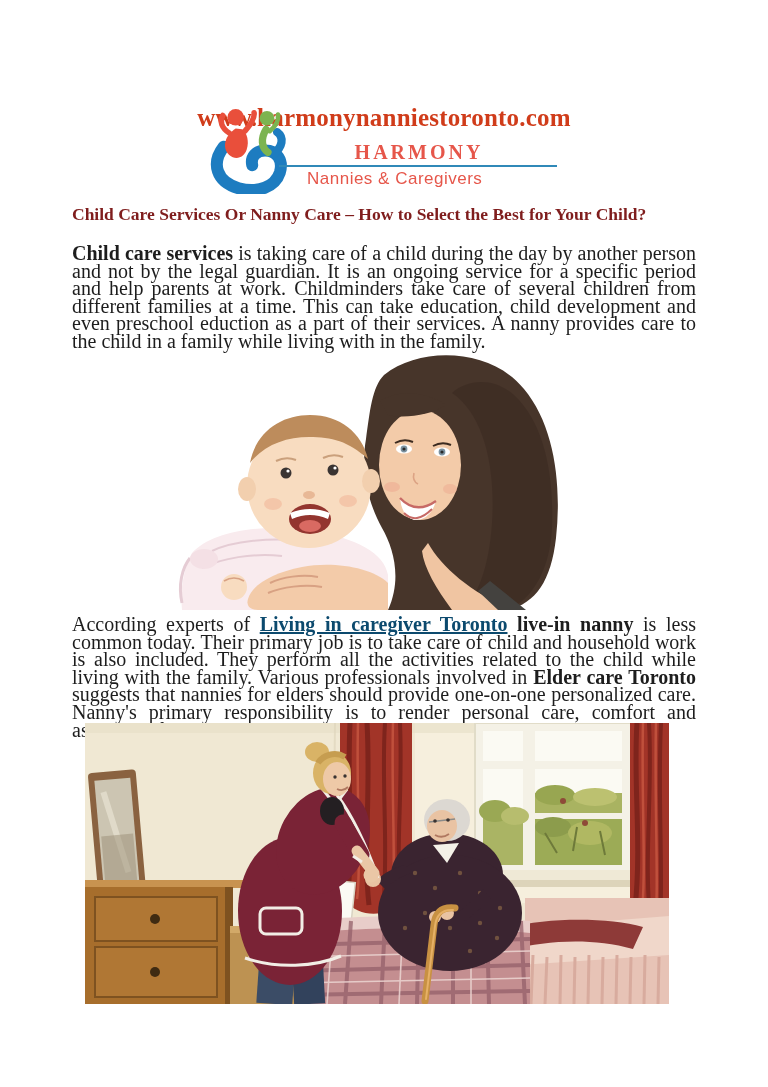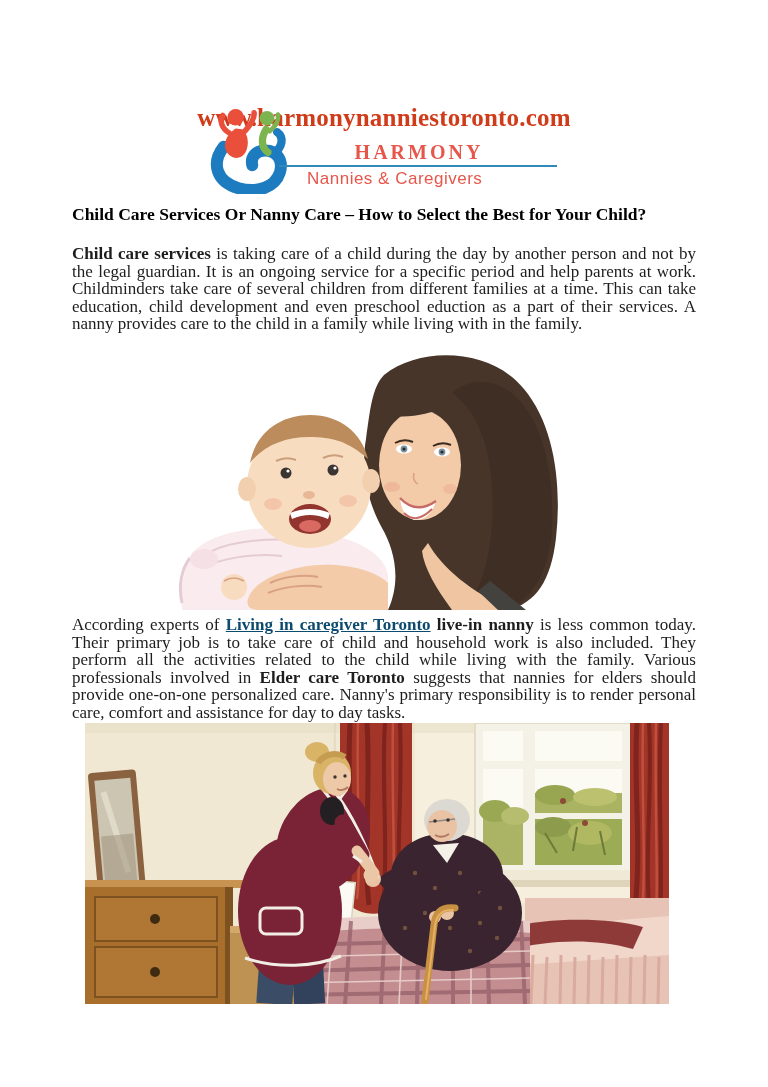--- a/index.html
+++ b/index.html
@@ -13,24 +13,24 @@
   .logo-inner{display:flex;align-items:flex-start;transform:translateX(-14px);}
   .logo-mark{width:92px;height:88px;}
   .logo-text{margin-left:6px;padding-top:16px;width:224px;}
   .logo-brand{font-size:20px;font-weight:bold;color:#e6564a;letter-spacing:3px;
               text-align:center;line-height:1;margin-top:20px;}
   .logo-line{height:2px;background:#3089b8;margin:3px -26px 2px -28px;}
   .logo-tagline{font-family:"Liberation Sans", sans-serif;font-size:17px;color:#e6564a;
                 text-align:left;letter-spacing:.5px;}
 
   .article-title{position:absolute;top:204px;left:72px;width:624px;
-                 font-size:17.5px;font-weight:bold;color:#000000;}
+                 font-size:17.5px;font-weight:bold;color:#7f1d1d;}
 
   .para{position:absolute;left:72px;width:624px;text-align:justify;
-        font-size:17px;line-height:17.6px;color:#1d1d1d;}
+        font-size:20px;line-height:17.6px;color:#1d1d1d;}
   .para-1{top:245px;}
   .para-2{top:616px;}
   .runbold{font-weight:bold;}
   a.runlink{color:#0c4a6e;font-weight:bold;text-decoration:underline;}
 
   .photo{position:absolute;display:block;}
   .photo-1{top:353px;left:152px;width:416px;height:257px;}
   .photo-2{top:723px;left:85px;width:584px;height:281px;}
 </style>
 </head>

